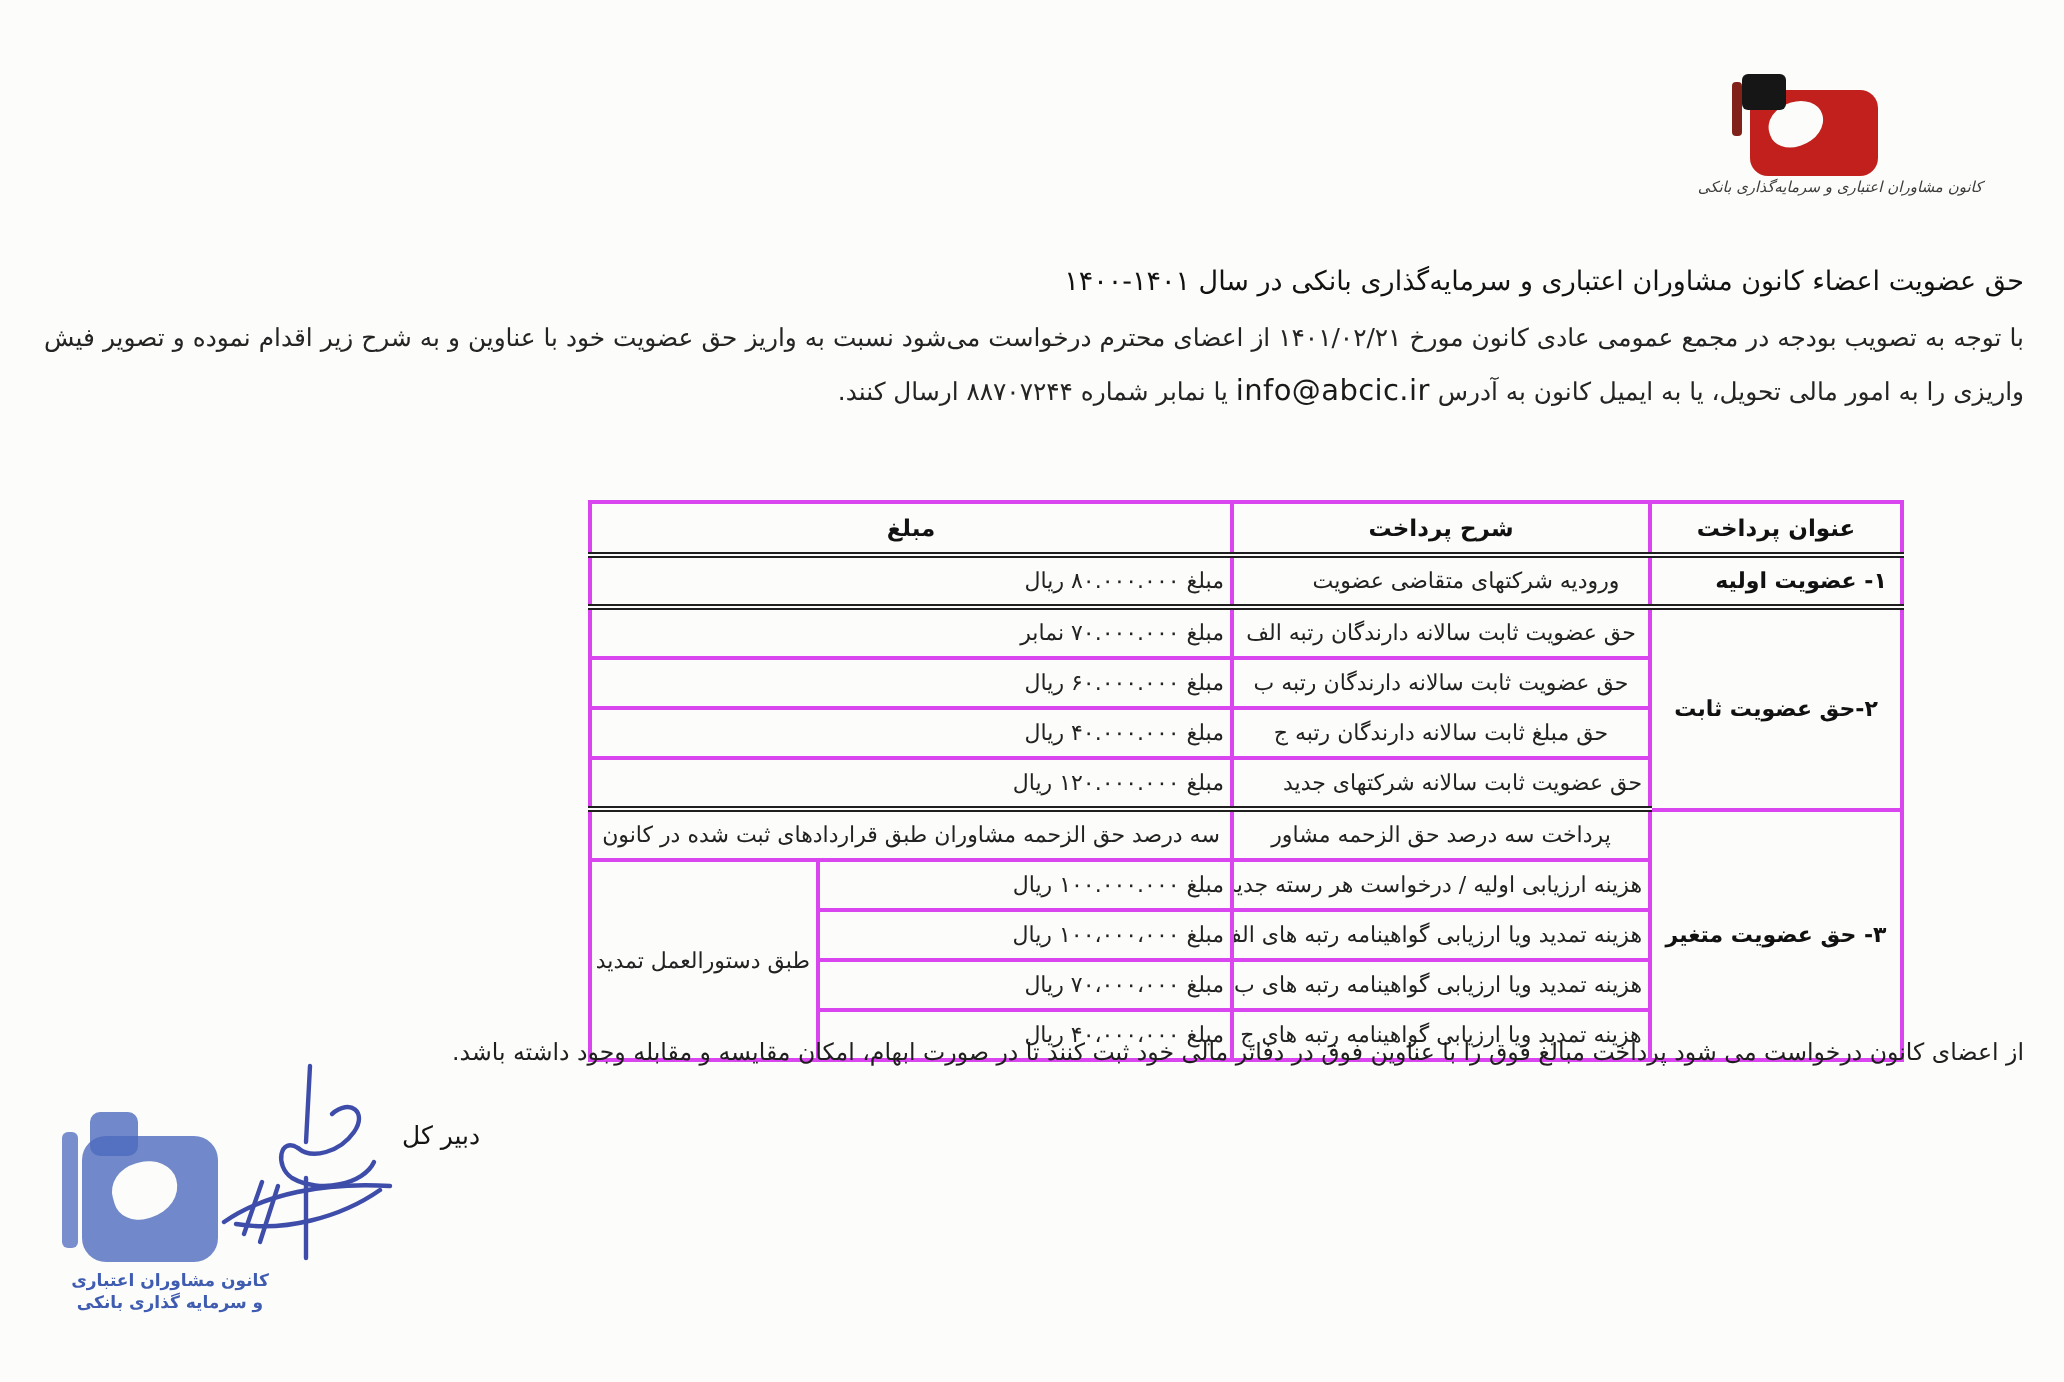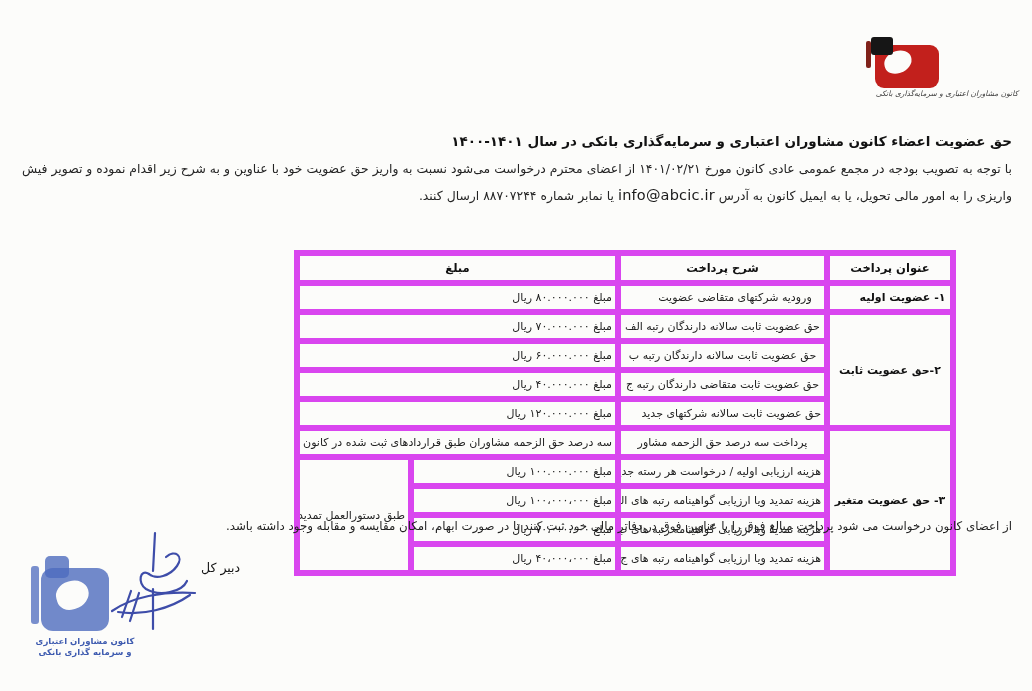--- a/index.html
+++ b/index.html
@@ -13,36 +13,36 @@
   .date-block { position:absolute; top:46px; left:116px; width:124px;
     direction:rtl; text-align:right; font-weight:bold; font-size:12.5px; line-height:22px; color:#141414; }
 
   
   .logo { position:absolute; left:862px; top:37px; width:82px; height:56px; }
   .logo-bar   { position:absolute; left:4px;  top:4px;  width:5px;  height:27px; background:#80221a; border-radius:2px; }
   .logo-black { position:absolute; left:9px;  top:0;    width:22px; height:18px; background:#161616; border-radius:3px; z-index:2; }
   .logo-red   { position:absolute; left:13px; top:8px;  width:64px; height:43px; background:#c2201c; border-radius:9px; z-index:1; }
   .logo-blob  { position:absolute; left:9px;  top:6px;  width:28px; height:22px; background:#fcfcfa;
                 border-radius:52% 48% 55% 45%; transform:rotate(-18deg); }
-  .calligraphy { position:absolute; left:822px; top:89px; width:196px; 
+  .calligraphy { position:absolute; left:822px; top:89px; width:196px; text-align:center;
     direction:rtl; font-size:7.5px; font-style:italic; color:#3c3c3c; letter-spacing:0.2px; }
 
   
   .doc-title { position:absolute; top:133px; left:0; right:20px; direction:rtl; text-align:right;
-    font-weight:bold; font-size:13.5px; color:#121212; }
+    font-weight:normal; font-size:13.5px; color:#121212; }
   .paragraph { position:absolute; top:155px; left:22px; right:20px; direction:rtl;
     text-align:justify; font-size:12.4px; line-height:27px; color:#242424; }
   .paragraph .email { font-size:14.5px; letter-spacing:0.2px; color:#1a1a1a; }
   .item1 { position:absolute; top:222px; left:0; right:15px; direction:rtl; text-align:right;
     font-weight:bold; font-size:12.4px; color:#121212; }
 
   
   table.fees { position:absolute; left:294px; top:250px; width:656px;
     border-collapse:collapse; table-layout:fixed; direction:rtl; border:2px solid #222; }
-  table.fees th, table.fees td { border:6px solid #d946ef; height:23px; padding:0 3px;
+  table.fees th, table.fees td { border:2px solid #d946ef; height:23px; padding:0 3px;
     font-size:11px; white-space:nowrap; overflow:hidden; }
   table.fees th { font-weight:bold; font-size:11.5px; text-align:center; height:24px;
     border-bottom:3px double #1f1f1f; color:#111; }
   td.sec  { font-weight:bold; text-align:center; font-size:11.5px; color:#111; }
   td.desc { text-align:center; font-size:10.5px; color:#222; }
   td.amt  { text-align:right; font-size:10.8px; color:#222; }
   td.amt-full { text-align:center; font-size:10.6px; color:#222; }
   td.note-cell { text-align:center; font-size:10px; color:#222; }
   tr.sec-end td { border-bottom:3px double #1f1f1f;padding-left:28px; }
 
@@ -103,28 +103,28 @@
 
     <tr class="sec-end">
       <td class="sec">۱- عضویت اولیه</td>
       <td class="desc">ورودیه شرکتهای متقاضی عضویت</td>
       <td class="amt" colspan="2">مبلغ ۸۰.۰۰۰.۰۰۰ ریال</td>
     </tr>
 
     <tr>
       <td class="sec" rowspan="4">۲-حق عضویت ثابت</td>
       <td class="desc">حق عضویت ثابت سالانه دارندگان رتبه الف</td>
-      <td class="amt" colspan="2">مبلغ ۷۰.۰۰۰.۰۰۰ ریال</td>
+      <td class="amt" colspan="2">مبلغ ۷۰.۰۰۰.۰۰۰ نمابر</td>
     </tr>
     <tr>
       <td class="desc">حق عضویت ثابت سالانه دارندگان رتبه ب</td>
       <td class="amt" colspan="2">مبلغ ۶۰.۰۰۰.۰۰۰ ریال</td>
     </tr>
     <tr>
-      <td class="desc">حق عضویت ثابت متقاضی دارندگان رتبه ج</td>
+      <td class="desc">حق مبلغ ثابت سالانه دارندگان رتبه ج</td>
       <td class="amt" colspan="2">مبلغ ۴۰.۰۰۰.۰۰۰ ریال</td>
     </tr>
     <tr class="sec-end">
       <td class="desc">حق عضویت ثابت سالانه شرکتهای جدید</td>
       <td class="amt" colspan="2">مبلغ ۱۲۰.۰۰۰.۰۰۰ ریال</td>
     </tr>
 
     <tr>
       <td class="sec" rowspan="5">۳- حق عضویت متغیر</td>
       <td class="desc">پرداخت سه درصد حق الزحمه مشاور</td>

